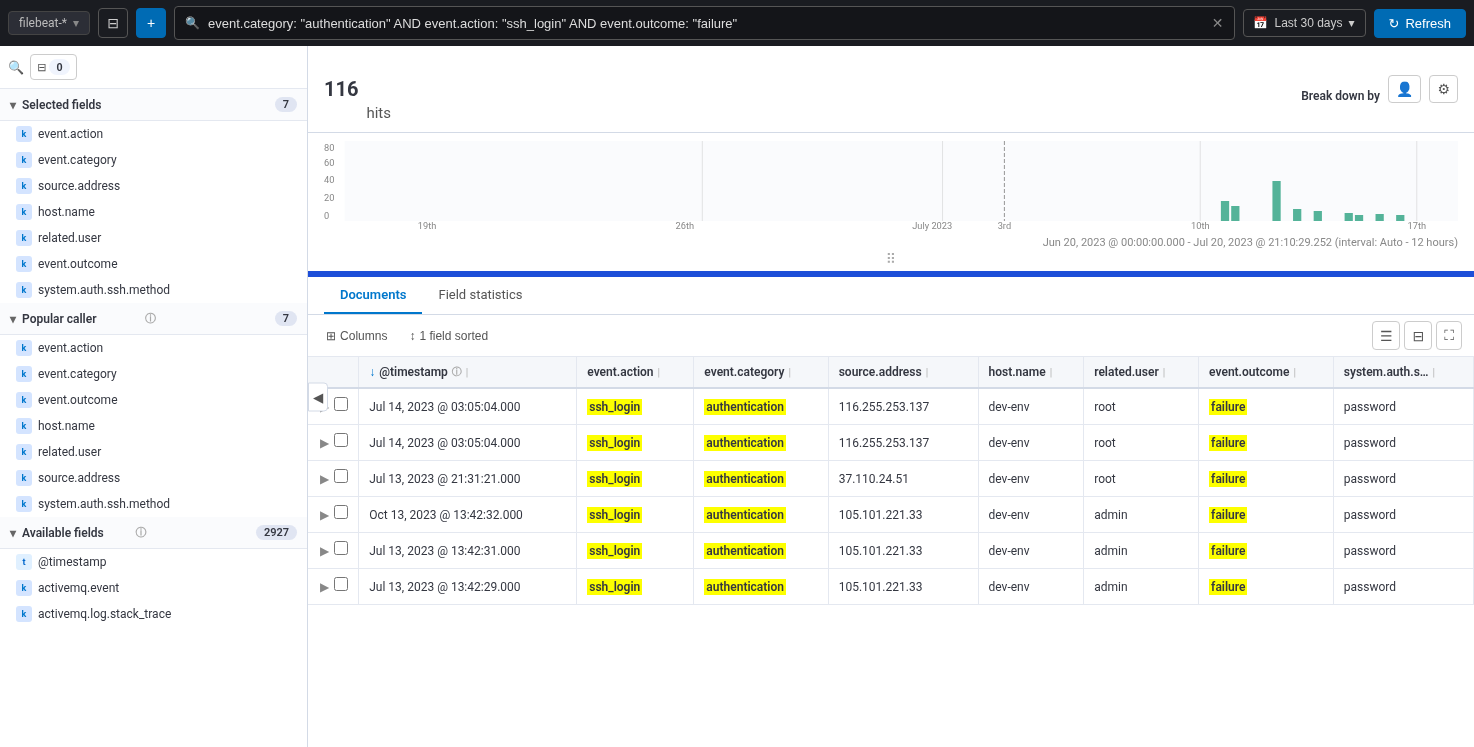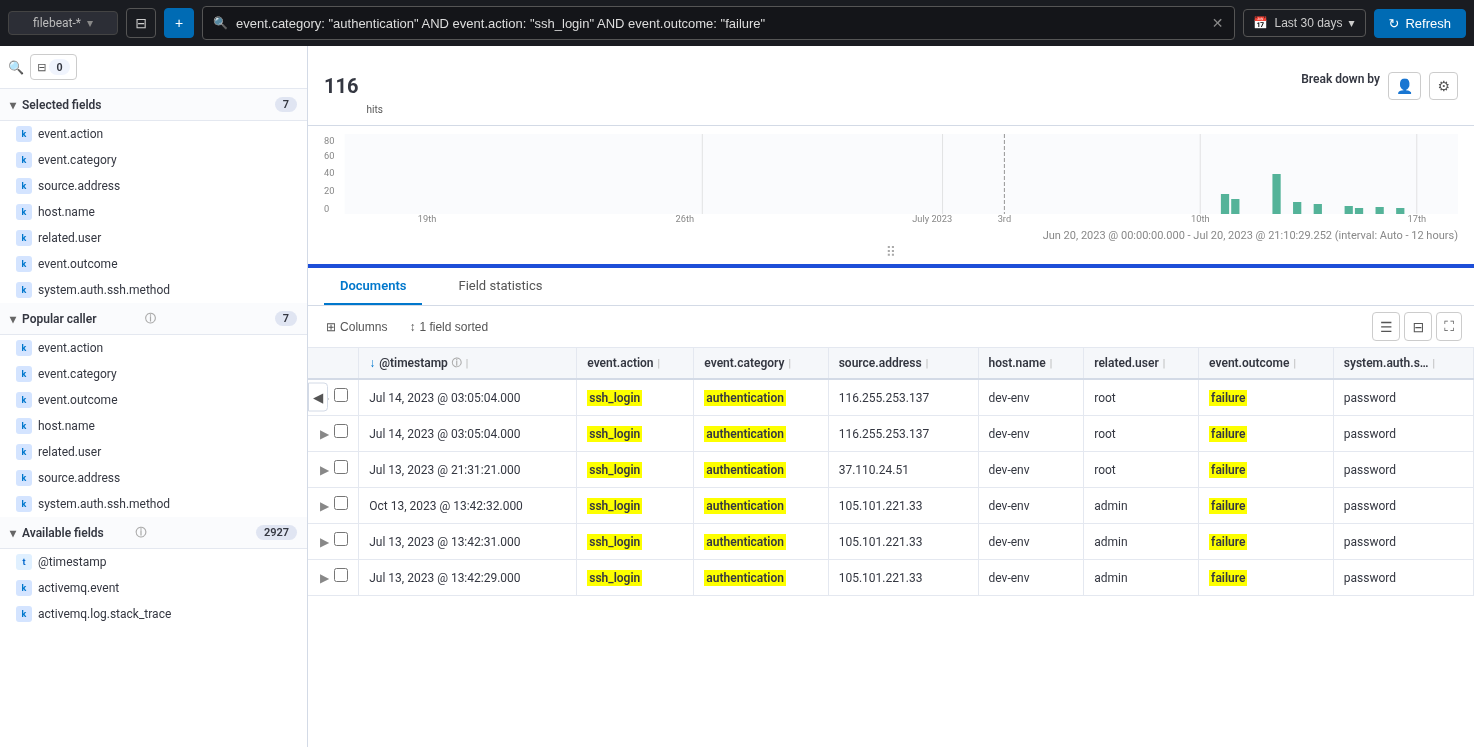--- a/index.html
+++ b/index.html
@@ -1,20 +1,20 @@
 <!DOCTYPE html>
 <html><head>
   <meta charset="utf-8">
   <style>
     * { box-sizing: border-box; margin: 0; padding: 0; }
     body { font-family: -apple-system, BlinkMacSystemFont, 'Segoe UI', Roboto, sans-serif; font-size: 12px; background: #f8f9fc; color: #343741; overflow: hidden; }
 
     
     .topbar { display: flex; align-items: center; background: #1a1c21; height: 46px; padding: 0 8px; gap: 8px; }
-    .index-badge { background: #2c2e36; color: #7de2d1; border: 1px solid #444; border-radius: 4px; padding: 4px 24px; font-size: 12px; display: flex; align-items: center; gap: 6px; cursor: pointer; }
+    .index-badge { background: #2c2e36; color: #7de2d1; border: 1px solid #444; border-radius: 4px; padding: 4px 10px; font-size: 12px; display: flex; align-items: center; gap: 6px; cursor: pointer; }
     .index-badge span { color: #bbb; }
     .topbar-icon-btn { background: transparent; border: 1px solid #555; border-radius: 4px; color: #ccc; width: 30px; height: 30px; display: flex; align-items: center; justify-content: center; cursor: pointer; font-size: 14px; }
     .topbar-icon-btn.plus { background: #006bb4; border-color: #006bb4; color: white; }
     .search-bar { flex: 1; display: flex; align-items: center; background: #141519; border: 1px solid #555; border-radius: 4px; padding: 0 10px; height: 34px; gap: 8px; }
     .search-bar input { flex: 1; background: transparent; border: none; outline: none; color: #ddd; font-size: 13px; }
     .search-clear { color: #888; cursor: pointer; font-size: 14px; }
     .topbar-right { display: flex; align-items: center; gap: 8px; }
     .date-btn { background: #1a1c21; border: 1px solid #555; border-radius: 4px; color: #ccc; padding: 6px 10px; font-size: 12px; display: flex; align-items: center; gap: 6px; cursor: pointer; }
     .refresh-btn { background: #006bb4; border: 1px solid #006bb4; border-radius: 4px; color: white; padding: 6px 14px; font-size: 13px; display: flex; align-items: center; gap: 6px; cursor: pointer; }
 
@@ -207,29 +207,29 @@
   </div>
 
   <div style="position:relative;width:0;overflow:visible;">
     <button style="position:absolute;left:0;top:50%;transform:translateY(-50%);z-index:10;background:white;border:1px solid #d3dae6;border-radius:0 4px 4px 0;padding:6px 4px;cursor:pointer;color:#555;">◀</button>
   </div>
 
   <div class="content">
 
     <div style="display:flex;align-items:center;padding:10px 16px;background:white;border-bottom:1px solid #d3dae6;gap:8px;">
       <span style="font-size:20px;font-weight:700;">116</span>
-      <span style="font-size:10px;color:#555;margin-top:48px;">hits</span>
-      <div style="margin-left:auto;display:flex;align-items:flex-start;gap:8px;">
+      <span style="font-size:15px;color:#555;margin-top:48px;">hits</span>
+      <div style="margin-left:auto;display:flex;align-items:flex-end;gap:8px;">
         <span style="font-size:12px;font-weight:600;color:#343741;">Break down by</span>
         <button class="icon-btn">👤</button>
         <button class="icon-btn">⚙</button>
       </div>
     </div>
 
-    <div style="background:white;border-bottom:4px solid #1d4ed8;padding:8px 16px 4px;">
+    <div style="background:white;border-bottom:6px solid #1d4ed8;padding:8px 16px 4px;">
       <svg width="100%" height="90" viewBox="0 0 1100 90" preserveAspectRatio="none">
 
         <text x="0" y="10" font-size="9" fill="#888">80</text>
         <text x="0" y="25" font-size="9" fill="#888">60</text>
         <text x="0" y="42" font-size="9" fill="#888">40</text>
         <text x="0" y="60" font-size="9" fill="#888">20</text>
         <text x="0" y="78" font-size="9" fill="#888">0</text>
 
         <rect x="20" y="0" width="1080" height="80" fill="#fafbfd"></rect>
 
@@ -254,21 +254,21 @@
         <text x="660" y="88" font-size="9" fill="#888" text-anchor="middle">3rd</text>
         <text x="850" y="88" font-size="9" fill="#888" text-anchor="middle">10th</text>
         <text x="1060" y="88" font-size="9" fill="#888" text-anchor="middle">17th</text>
         <text x="100" y="88" font-size="9" fill="#888" text-anchor="middle">19th</text>
         <text x="100" y="97" font-size="9" fill="#888" text-anchor="middle">June 2023</text>
       </svg>
       <div style="text-align:right;font-size:11px;color:#888;padding:2px 0;">Jun 20, 2023 @ 00:00:00.000 - Jul 20, 2023 @ 21:10:29.252 (interval: Auto - 12 hours)</div>
       <div style="text-align:center;color:#aaa;font-size:14px;cursor:ns-resize;">⠿</div>
     </div>
 
-    <div style="display:flex;align-items:center;background:white;border-bottom:1px solid #d3dae6;padding:0 16px;gap:20px;">
+    <div style="display:flex;align-items:center;background:white;border-bottom:1px solid #d3dae6;padding:0 16px;">
       <div style="padding:10px 16px;cursor:pointer;font-size:13px;border-bottom:2px solid #0077cc;color:#0077cc;font-weight:600;">Documents</div>
       <div style="padding:10px 16px;cursor:pointer;font-size:13px;border-bottom:2px solid transparent;color:#555;">Field statistics</div>
     </div>
 
     <div style="display:flex;align-items:center;padding:6px 12px;background:white;border-bottom:1px solid #e4e8f0;gap:10px;">
       <button class="toolbar-btn">
         <span>⊞</span>
         <span>Columns</span>
       </button>
       <button class="toolbar-btn">

